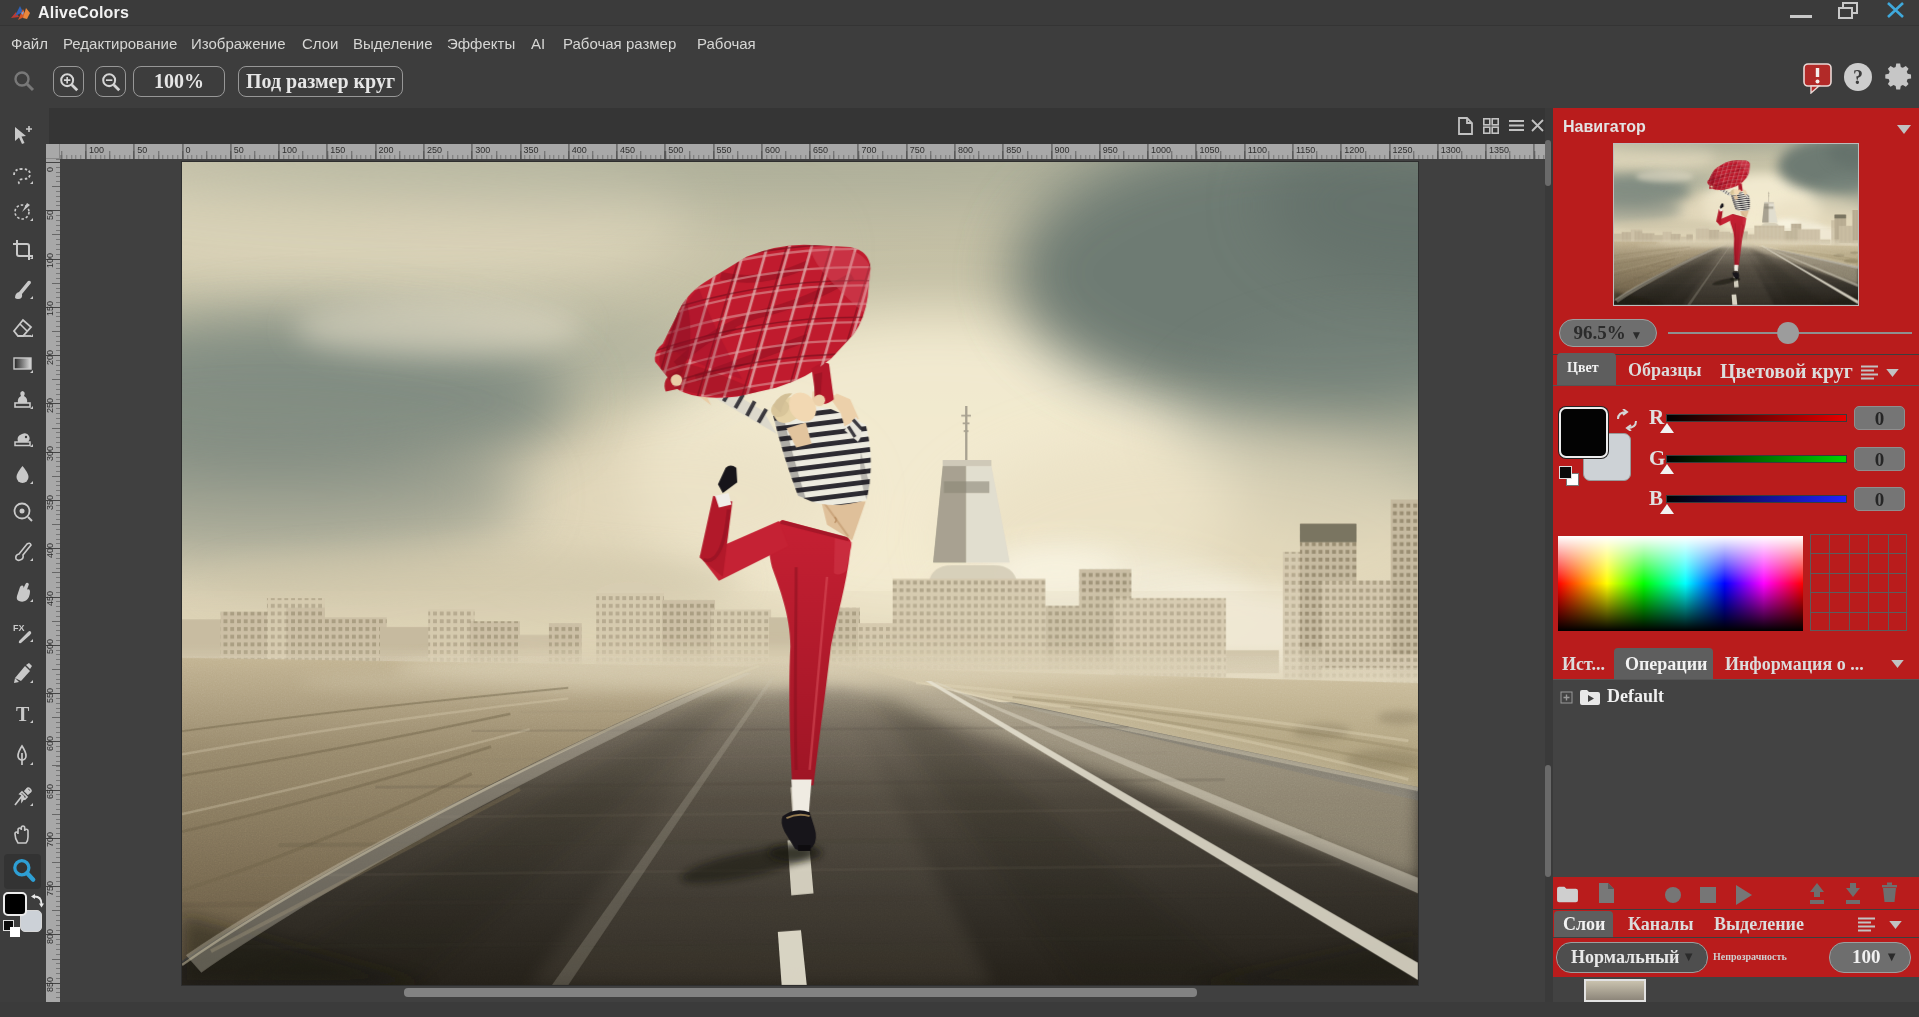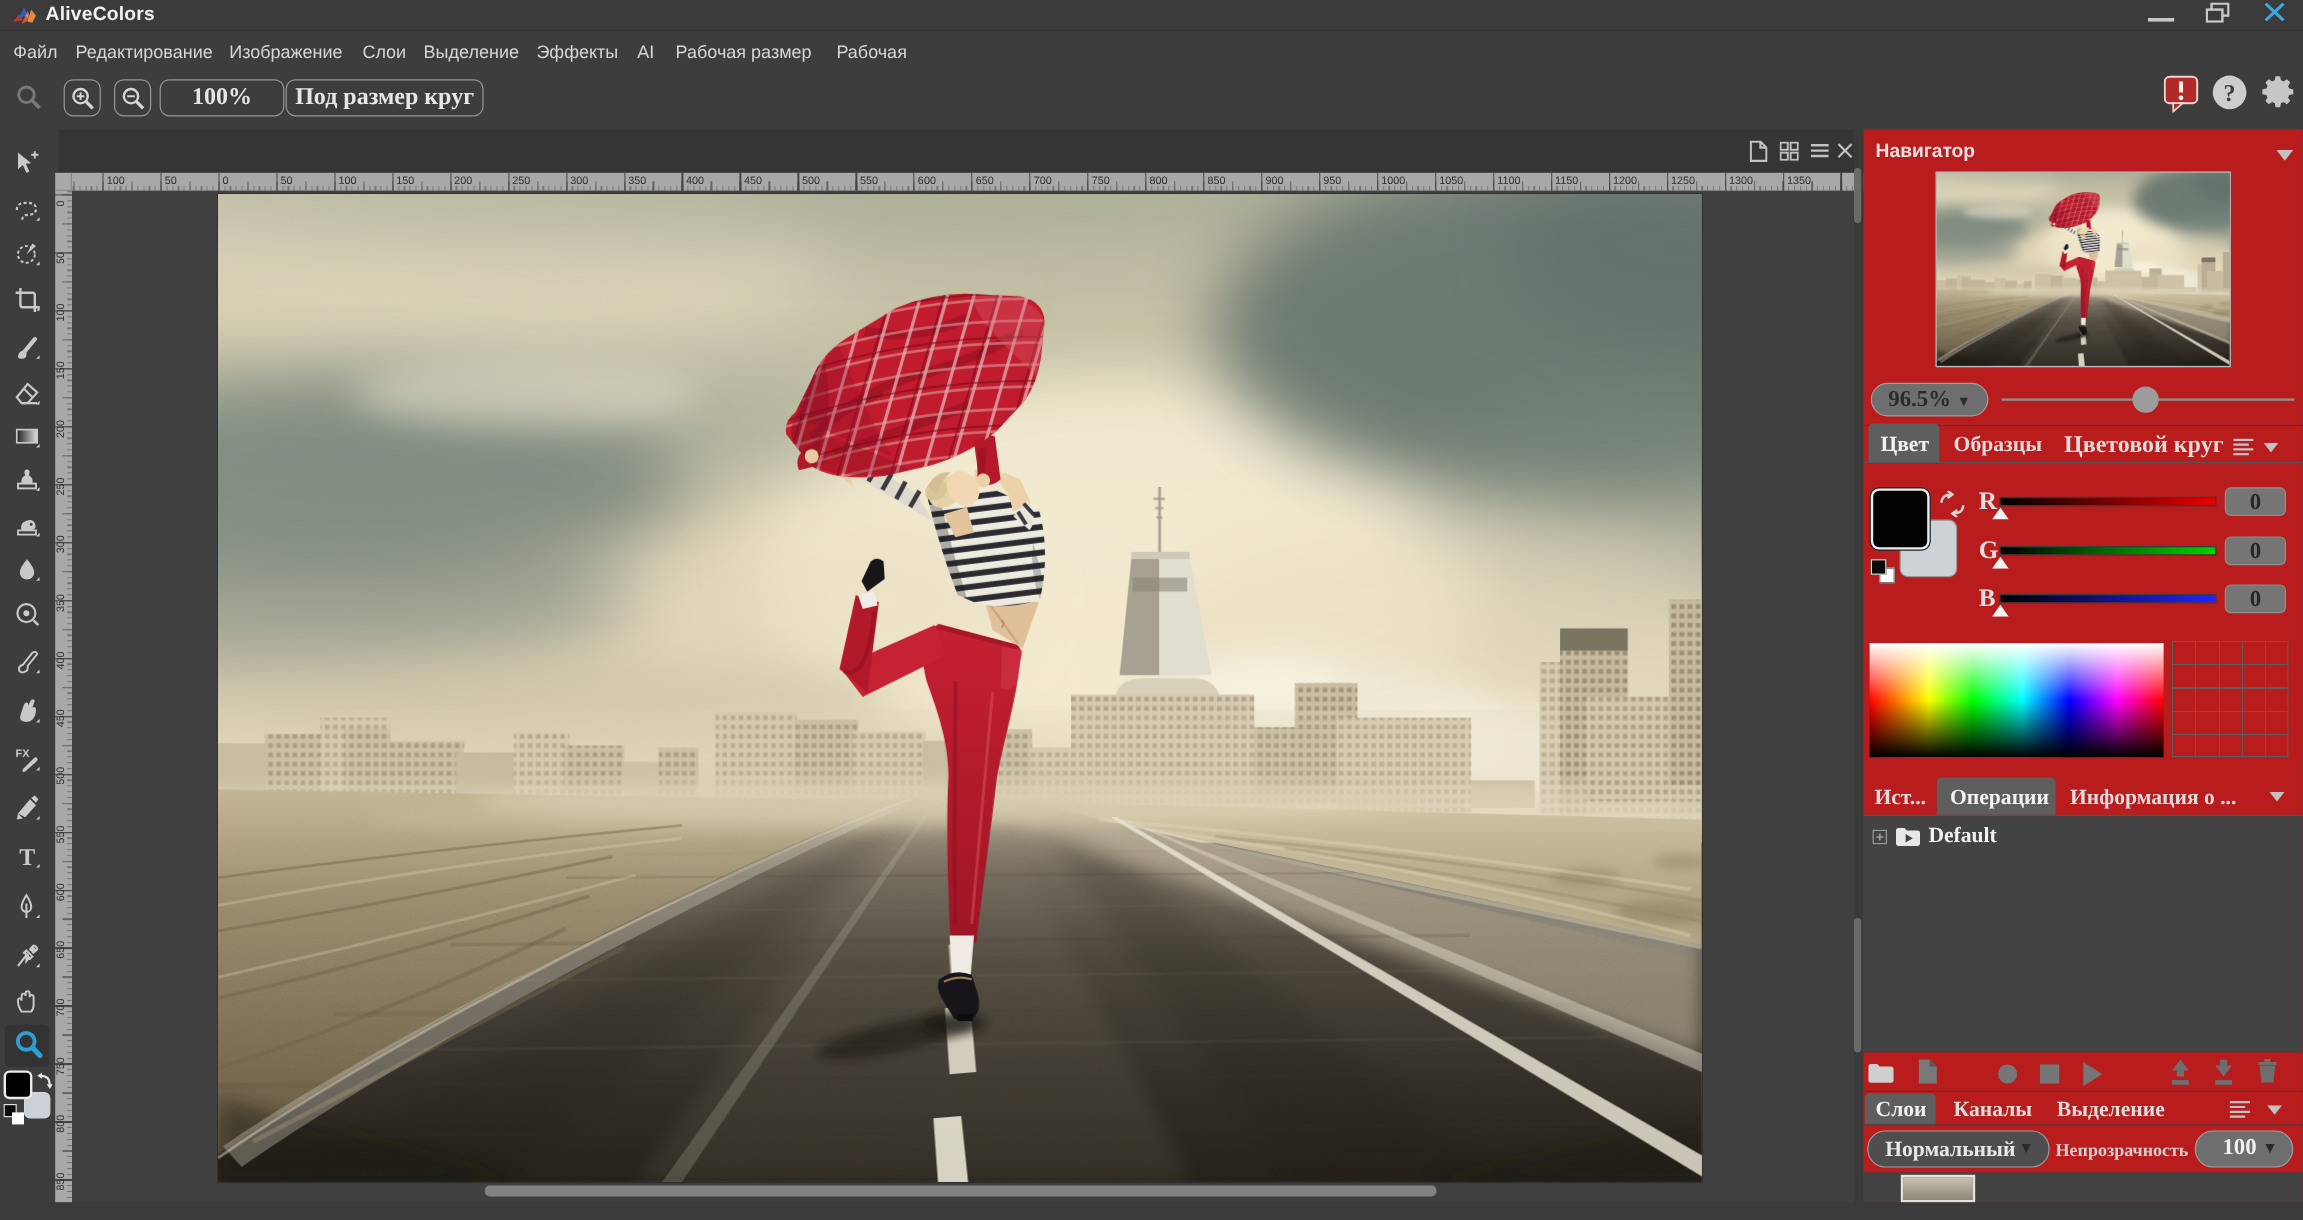--- a/index.html
+++ b/index.html
@@ -78,21 +78,21 @@
       <circle cx="10" cy="10" r="6.5" fill="none" stroke="#d5d5d5" stroke-width="2.2"></circle>
       <path d="M15 15 L21 21" stroke="#d5d5d5" stroke-width="3"></path>
       <path d="M6.5 10 h7 M10 6.5 v7" stroke="#d5d5d5" stroke-width="1.8"></path>
     </svg>
  <div class="tbtn" style="left:95px;width:31px"></div>
  <svg class="abs" style="left:100px;top:11px" width="22" height="22" viewBox="0 0 24 24">
       <circle cx="10" cy="10" r="6.5" fill="none" stroke="#d5d5d5" stroke-width="2.2"></circle>
       <path d="M15 15 L21 21" stroke="#d5d5d5" stroke-width="3"></path>
       <path d="M6.5 10 h7" stroke="#d5d5d5" stroke-width="1.8"></path>
     </svg>
- <div class="tbtn" style="left:133px;width:104px">100%</div>
+ <div class="tbtn" style="left:133px;width:92px">100%</div>
  <div class="tbtn" style="left:238px;width:165px">Под размер круг</div>
  <svg class="abs" style="left:1803px;top:2px" width="30" height="32" viewBox="0 0 30 32">
   <rect x="1" y="2" width="27" height="22" rx="4" fill="#b22a28" stroke="#e9d9d6" stroke-width="1.6"></rect>
   <path d="M8 24 L8 31 L16 24 Z" fill="#b22a28" stroke="#e9d9d6" stroke-width="1.4"></path>
   <path d="M14.5 6 v9" stroke="#f4eeec" stroke-width="3.4"></path>
       <circle cx="14.5" cy="19.5" r="2" fill="#f4eeec"></circle>
  </svg>
  <svg class="abs" style="left:1843px;top:2px" width="30" height="30" viewBox="0 0 30 30">
   <circle cx="15" cy="15" r="14" fill="#cdcdcd"></circle>
   <text x="15" y="22" text-anchor="middle" font-size="20" font-weight="bold" fill="#3d3d3d" font-family="Liberation Serif,serif">?</text>
@@ -248,21 +248,21 @@
       <path d="M0 0 h14 l-7 9z" fill="#c2c2c2"></path>
     </svg>
 <div class="abs" style="left:60px;top:35px;width:246px;height:163px;border:1px solid #bdbdbd;background:#888"><svg width="244" height="161" viewBox="0 0 1280 853" preserveAspectRatio="none">
         <use href="#ART"></use>
       </svg></div>
 <div class="abs serif" style="left:6px;top:211px;width:98px;height:28px;background:#6e6e6e;border:1px solid #9e9e9e;border-radius:14px;font-size:19px;color:#2b2b2b;text-align:center;line-height:26px">96.5% <span style="font-size:12px">▼</span></div>
 <div class="abs" style="left:115px;top:224px;width:244px;height:2px;background:#8f8f8f"></div>
 <div class="abs" style="left:224px;top:214px;width:22px;height:22px;background:#9c9c9c;border-radius:11px"></div>
 <div class="abs" style="left:0;top:246px;width:366px;height:1px;background:#3e3e3e"></div>
 <div class="abs" style="left:4px;top:245px;width:59px;height:32px;background:#5e5e5e;border-radius:4px 4px 0 0"></div>
-<div class="abs serif" style="left:14px;top:252px;font-size:18px;color:#f2f2f2">Цвет</div>
+<div class="abs serif" style="left:14px;top:252px;font-size:14px;color:#f2f2f2">Цвет</div>
 <div class="abs serif" style="left:75px;top:252px;font-size:18px;color:#dcdcdc">Образцы</div>
 <div class="abs serif" style="left:167px;top:252px;font-size:20px;color:#dcdcdc">Цветовой круг</div>
 <svg class="abs" style="left:308px;top:257px" width="17" height="15" viewBox="0 0 17 15">
       <path d="M0 1.5h17M0 5.5h13M0 9.5h17M0 13.5h13" stroke="#c2c2c2" stroke-width="1.8"></path>
     </svg>
 <svg class="abs" style="left:333px;top:261px" width="13" height="8" viewBox="0 0 14 9">
       <path d="M0 0 h14 l-7 9z" fill="#c2c2c2"></path>
     </svg>
 <div class="abs" style="left:0;top:277px;width:366px;height:1px;background:#555"></div>
 <div class="abs" style="left:30px;top:325px;width:48px;height:48px;background:#cdd2d6;border:1px solid #999;border-radius:7px"></div>
@@ -345,21 +345,21 @@
       <path d="M0 1.5h17M0 5.5h13M0 9.5h17M0 13.5h13" stroke="#c2c2c2" stroke-width="1.8"></path>
     </svg>
 <svg class="abs" style="left:336px;top:813px" width="13" height="8" viewBox="0 0 14 9">
       <path d="M0 0 h14 l-7 9z" fill="#c2c2c2"></path>
     </svg>
 <div class="abs" style="left:0;top:829px;width:366px;height:1px;background:#3e3e3e"></div>
 <div class="abs serif" style="left:3px;top:834px;width:152px;height:31px;background:#4e4e4e;border:1px solid #9e9e9e;border-radius:15px;font-size:18px;color:#e8e8e8">
       <span style="position:absolute;left:14px;top:4px">Нормальный</span>
       <span style="position:absolute;right:12px;top:6px;font-size:13px;color:#2b2b2b">▼</span>
     </div>
-<div class="abs serif" style="left:160px;top:843px;font-size:15px;color:#cfcfcf">Непрозрачность</div>
+<div class="abs serif" style="left:160px;top:843px;font-size:10px;color:#cfcfcf">Непрозрачность</div>
 <div class="abs serif" style="left:276px;top:834px;width:82px;height:31px;background:#6e6e6e;border:1px solid #9e9e9e;border-radius:15px;font-size:19px;color:#f0f0f0">
       <span style="position:absolute;left:22px;top:3px">100</span>
       <span style="position:absolute;right:12px;top:6px;font-size:13px;color:#2b2b2b">▼</span>
     </div>
 <div class="abs" style="left:0;top:869px;width:366px;height:25px;background:#424242"></div>
 <div class="abs" style="left:31px;top:871px;width:62px;height:23px;border:2px solid #e2e2e2;background:linear-gradient(to bottom,#c9c2ae,#8d867a)"></div>
 </div>
 <div id="rulnums">
 <span class="rnum" style="left:88.9px;top:145px">100</span>
 <span class="rnum" style="left:137.2px;top:145px">50</span>

